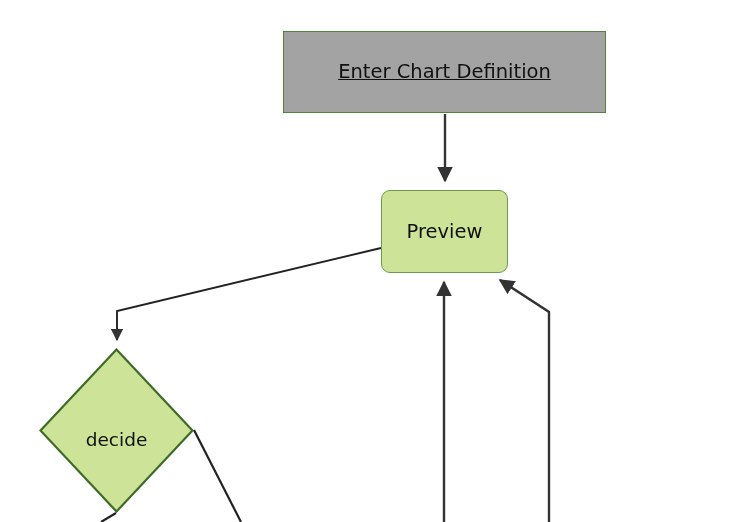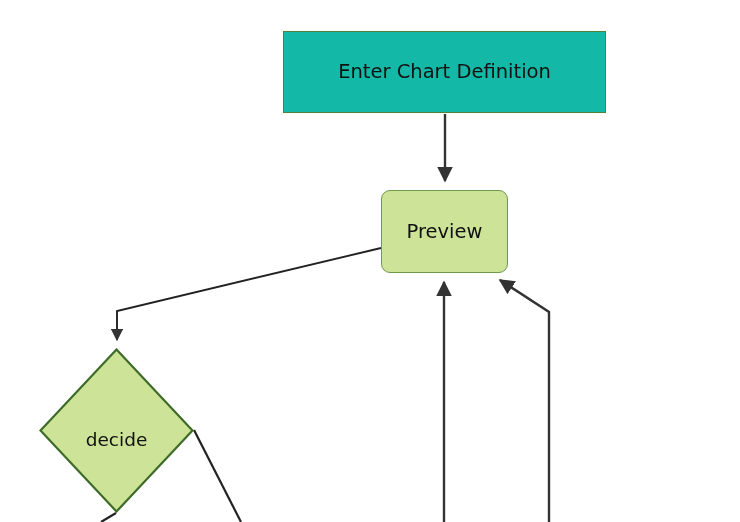--- a/index.html
+++ b/index.html
@@ -26,22 +26,23 @@
     position: absolute;
     box-sizing: border-box;
     display: flex;
     align-items: center;
     justify-content: center;
     text-align: center;
     color: #111111;
     z-index: 2;
   }
   .node-rect {
-    background: #14b8a6;
+    background: #a3a3a3;
     border: 1.6px solid #53823a;
+    text-decoration: underline;
   }
   .node-rounded {
     background: #cde498;
     border: 1.6px solid #6f9a4e;
     border-radius: 9px;
     justify-content: center;
   }
   .node-label {
     display: block;
     line-height: 1.1;

